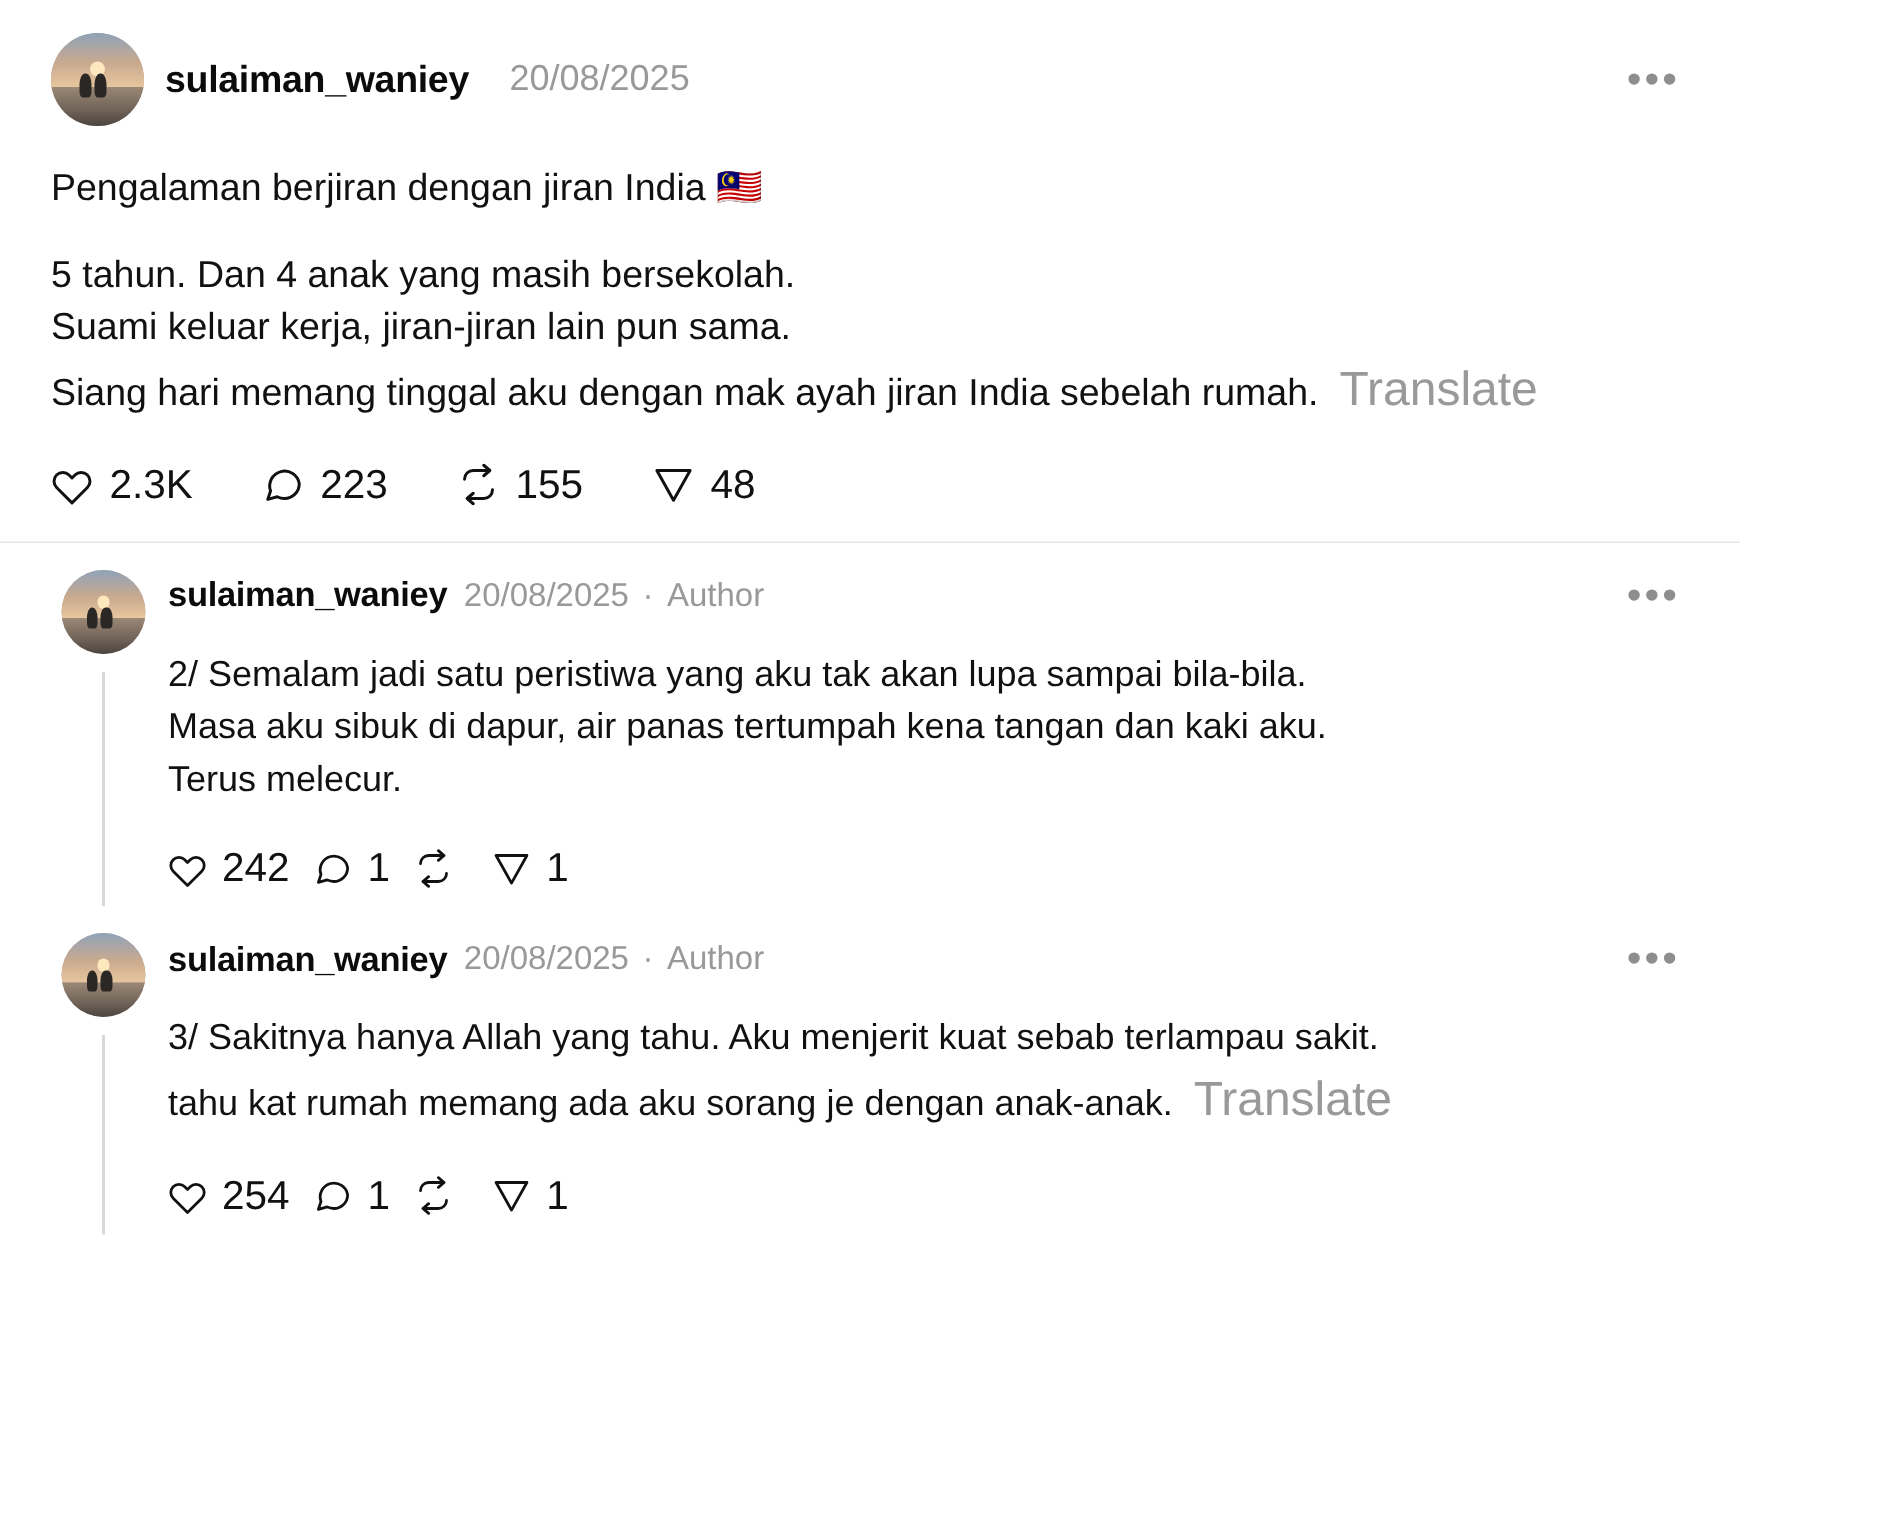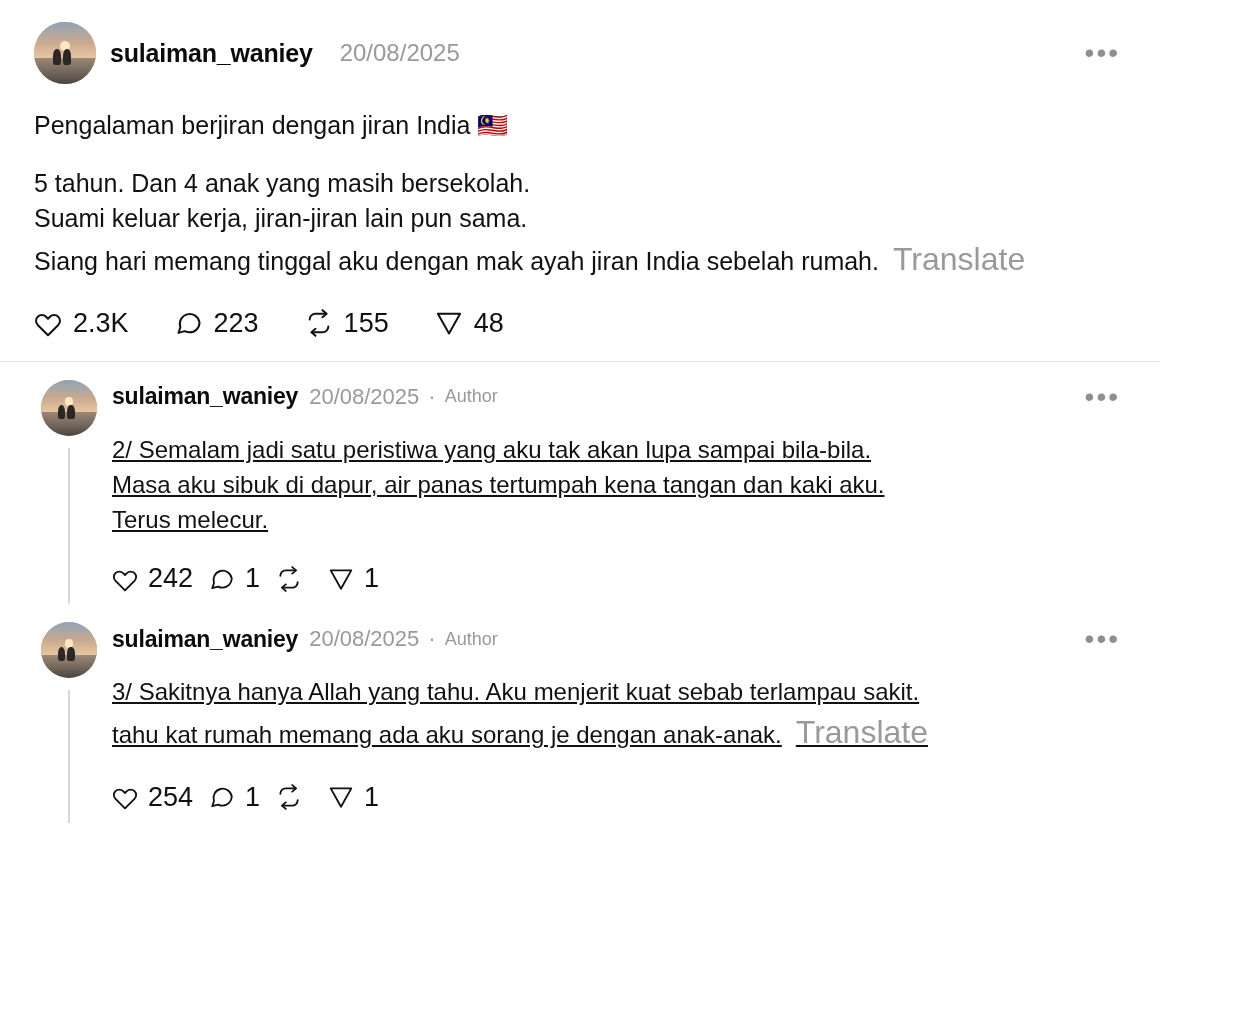--- a/index.html
+++ b/index.html
@@ -99,21 +99,21 @@
     font-size: 22px;
     margin-left: 11px;
   }
   .dot-sep {
     color: #999999;
     font-size: 22px;
     margin: 0 9px;
   }
   .author-tag {
     color: #999999;
-    font-size: 18px;
+    font-size: 22px;
   }
 
   .more-btn {
     position: absolute;
     right: 0;
     top: 50%;
     transform: translateY(-50%);
     color: #8e8e8e;
     font-size: 28px;
     letter-spacing: 2px;
@@ -196,21 +196,20 @@
     display: flex;
     align-items: center;
     position: relative;
     min-height: 34px;
   }
   .reply-body {
     margin-top: 18px;
     font-size: 24px;
     line-height: 1.46;
     color: #111111;
-    text-decoration: underline;
   }
   .reply-body .line { display: block; }
 </style>
 </head>
 <body>
 
 <div class="feed">
 
   <div class="post-root">
 

